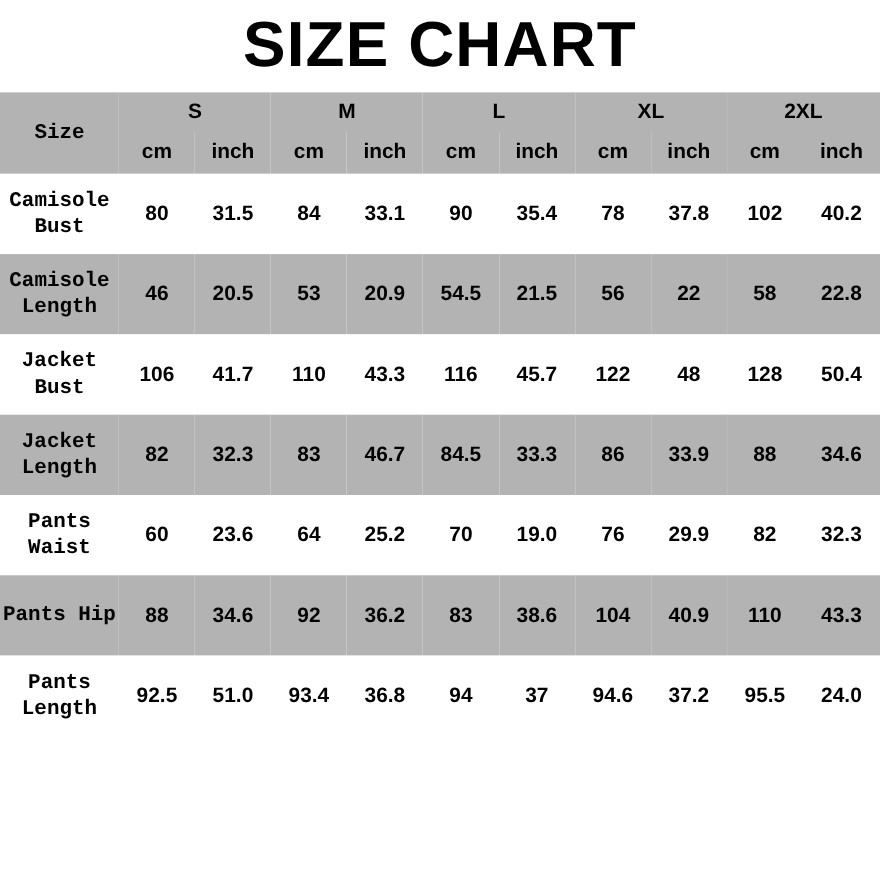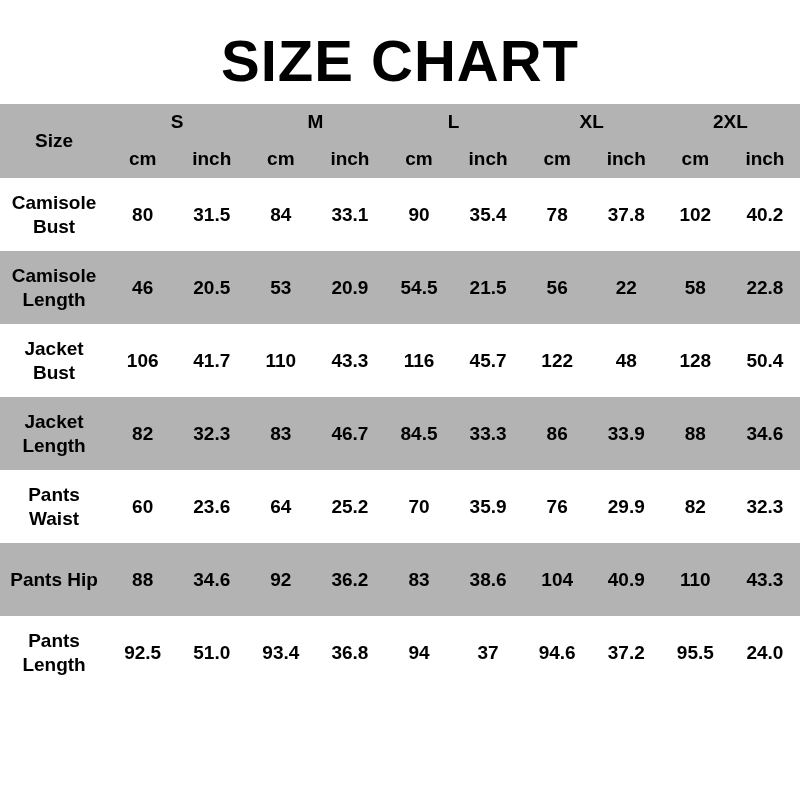--- a/index.html
+++ b/index.html
@@ -19,21 +19,21 @@
     width: 800px;
     height: 800px;
     box-sizing: border-box;
   }
   .title {
     text-align: center;
     font-size: 58px;
     font-weight: bold;
     letter-spacing: 1px;
     line-height: 1;
-    padding-top: 32px;
+    padding-top: 12px;
     padding-bottom: 14px;
     color: #000;
   }
   table.size-chart {
     width: 800px;
     border-collapse: collapse;
     table-layout: fixed;
   }
   table.size-chart td, table.size-chart th {
     text-align: center;
@@ -43,20 +43,21 @@
     padding: 0;
     border: none;
   }
   .row-grey td { background: #b3b3b3; }
   .row-white td { background: #ffffff; }
   .col-label {
     font-size: 20px;
     font-weight: bold;
     line-height: 1.25;
     width: 108px;
+    font-family: Liberation Mono, monospace;
   }
   .hdr-size-group {
     font-size: 21px;
     font-weight: bold;
     height: 36px;
   }
   .hdr-unit {
     font-size: 19px;
     font-weight: bold;
     height: 38px;
@@ -182,21 +183,21 @@
       <tr class="row-white data-row">
         <td class="col-label">
           <div>Pants</div>
           <div>Waist</div>
         </td>
         <td class="cell-val">60</td>
         <td class="cell-val">23.6</td>
         <td class="cell-val">64</td>
         <td class="cell-val">25.2</td>
         <td class="cell-val">70</td>
-        <td class="cell-val">35.9</td>
+        <td class="cell-val">19.0</td>
         <td class="cell-val">76</td>
         <td class="cell-val">29.9</td>
         <td class="cell-val">82</td>
         <td class="cell-val">32.3</td>
       </tr>
 
       <tr class="row-grey data-row">
         <td class="col-label">
           <div>Pants Hip</div>
         </td>

